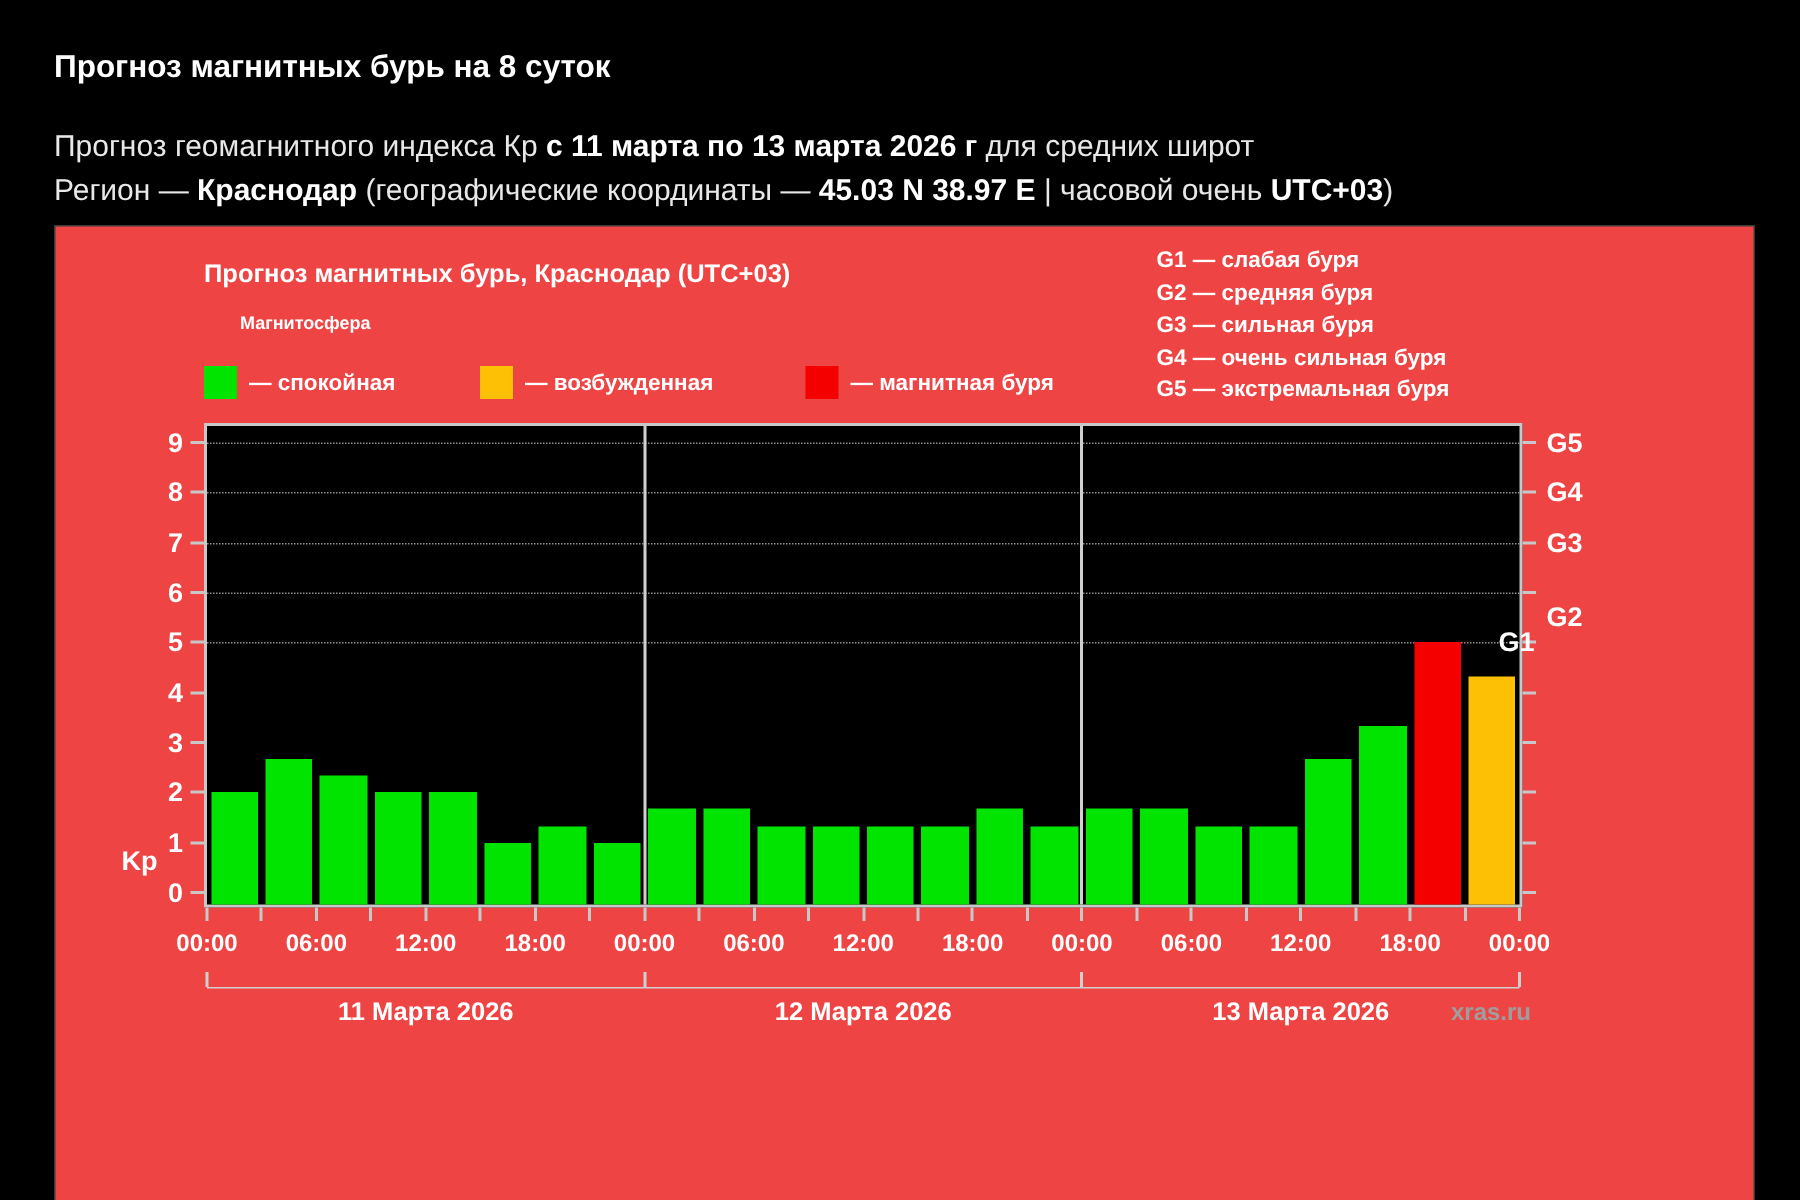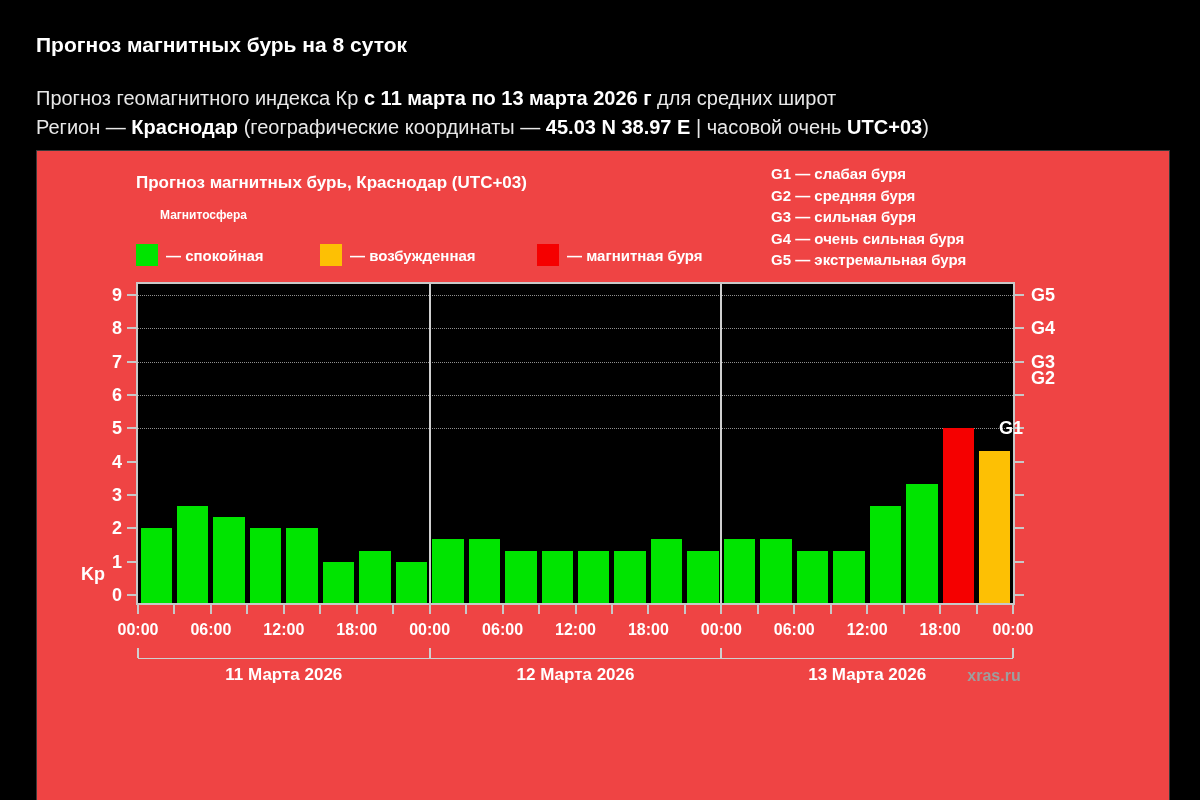--- a/index.html
+++ b/index.html
@@ -139,21 +139,21 @@
         <div class="ytick" style="left: -11px; top: 76.69px;"></div>
         <div class="ytick" style="left: 877px; top: 76.69px;"></div>
         <div class="ylab" style="left: -50px; top: 66.69px;">7</div>
         <div class="ytick" style="left: -11px; top: 43.36px;"></div>
         <div class="ytick" style="left: 877px; top: 43.36px;"></div>
         <div class="ylab" style="left: -50px; top: 33.36px;">8</div>
         <div class="ytick" style="left: -11px; top: 10.03px;"></div>
         <div class="ytick" style="left: 877px; top: 10.03px;"></div>
         <div class="ylab" style="left: -50px; top: 0.03px;">9</div>
         <div class="glab" style="left: 861px; top: 133.35px;">G1</div>
-        <div class="glab" style="left: 893px; top: 83px;">G2</div>
+        <div class="glab" style="left: 893px; top: 116px;">G2</div>
         <div class="glab" style="left: 893px; top: 66.69px;">G3</div>
         <div class="glab" style="left: 893px; top: 33.36px;">G4</div>
         <div class="glab" style="left: 893px; top: 0.03px;">G5</div>
         <div class="xtick" style="left: -1px;"></div>
         <div class="xtick" style="left: 35.4583px;"></div>
         <div class="xtick" style="left: 71.9167px;"></div>
         <div class="xtick" style="left: 108.375px;"></div>
         <div class="xtick" style="left: 144.833px;"></div>
         <div class="xtick" style="left: 181.292px;"></div>
         <div class="xtick" style="left: 217.75px;"></div>

